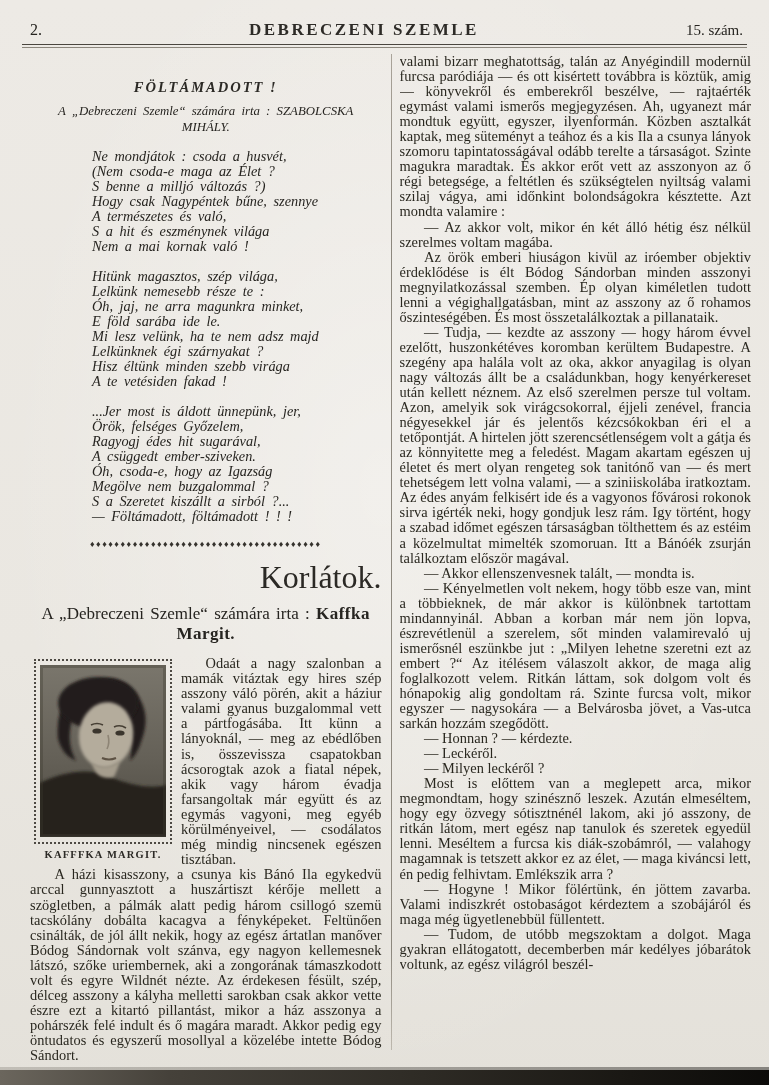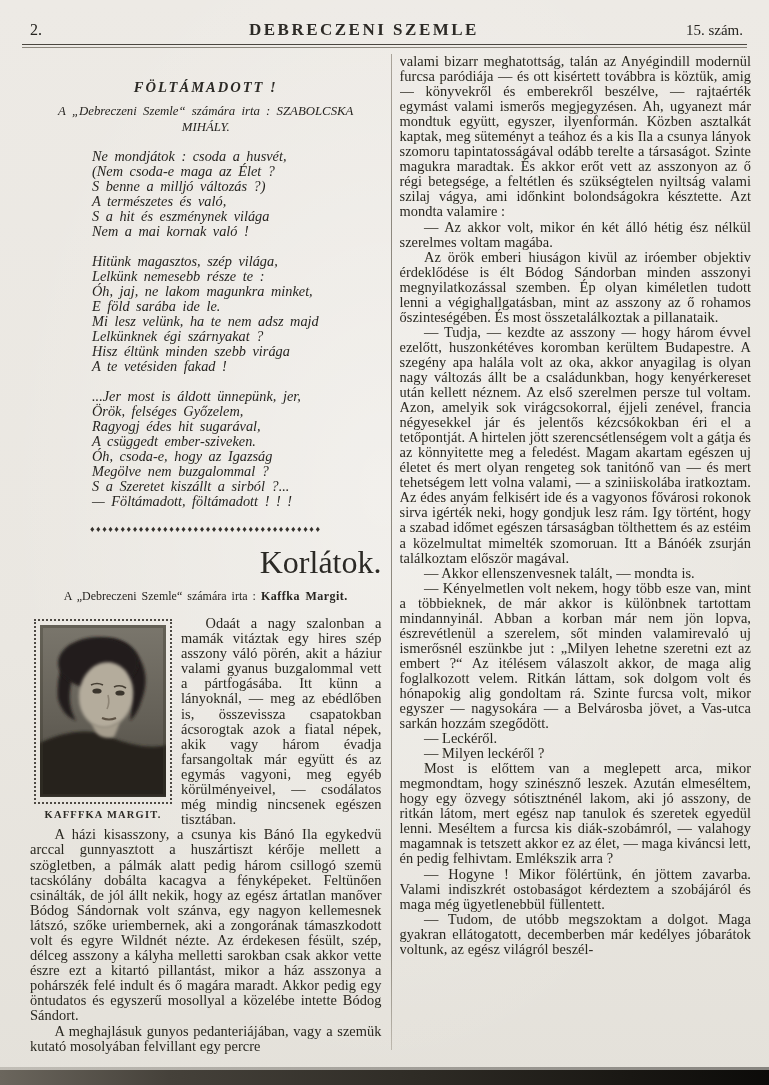--- a/index.html
+++ b/index.html
@@ -44,21 +44,21 @@
   .poem-line{font-size:14.3px;line-height:15px;word-spacing:3px;white-space:nowrap;}
   
   .diamond-divider{
     text-align:center;font-size:9px;letter-spacing:1.5px;color:#35322d;
     margin:6px 0 10px 0;overflow:hidden;white-space:nowrap;
   }
   
   .article-title{
     text-align:right;font-size:32px;color:#2b2925;margin:10px 0 8px 0;font-weight:500;
   }
-  .article-byline{text-align:center;font-size:12px;margin-bottom:12px;word-spacing:2px;}
+  .article-byline{text-align:center;font-size:17px;margin-bottom:12px;word-spacing:2px;}
   .article-byline .author{font-weight:700;letter-spacing:.5px;}
   
   .figure{float:left;width:138px;margin:3px 9px 2px 4px;}
   .photo-frame{border:2px dotted #4d4943;padding:4px 4px 5px 4px;background:transparent;}
   .photo{display:block;width:126px;height:172px;background:#6e6a62;}
   .photo-caption{
     text-align:center;font-size:10.5px;font-weight:700;letter-spacing:1.2px;
     margin-top:5px;color:#2c2a26;
   }
   
@@ -94,29 +94,30 @@
 
     <div class="col col-left">
 
       <div class="poem-title">FÖLTÁMADOTT !</div>
       <div class="poem-byline">A „Debreczeni Szemle“ számára irta : SZABOLCSKA MIHÁLY.</div>
 
       <div class="stanza">
         <div class="poem-line">Ne mondjátok : csoda a husvét,</div>
         <div class="poem-line">(Nem csoda-e maga az Élet ?</div>
         <div class="poem-line">S benne a milljó változás ?)</div>
+        <div class="poem-line">Hogy csak Nagypéntek bűne, szennye</div>
         <div class="poem-line">A természetes és való,</div>
         <div class="poem-line">S a hit és eszménynek világa</div>
         <div class="poem-line">Nem a mai kornak való !</div>
       </div>
 
       <div class="stanza">
         <div class="poem-line">Hitünk magasztos, szép világa,</div>
         <div class="poem-line">Lelkünk nemesebb része te :</div>
-        <div class="poem-line">Óh, jaj, ne lakom magunkra minket,</div>
+        <div class="poem-line">Óh, jaj, ne arra magunkra minket,</div>
         <div class="poem-line">E föld sarába ide le.</div>
         <div class="poem-line">Mi lesz velünk, ha te nem adsz majd</div>
         <div class="poem-line">Lelkünknek égi szárnyakat ?</div>
         <div class="poem-line">Hisz éltünk minden szebb virága</div>
         <div class="poem-line">A te vetésiden fakad !</div>
       </div>
 
       <div class="stanza">
         <div class="poem-line">...Jer most is áldott ünnepünk, jer,</div>
         <div class="poem-line">Örök, felséges Győzelem,</div>
@@ -180,20 +181,21 @@
 
     <div class="v-rule"></div>
 
     <div class="col col-right">
       <p class="para noindent">valami bizarr meghatottság, talán az Anyégindill modernül furcsa paródiája — és ott kisértett továbbra is köztük, amig — könyvekről és emberekről beszélve, — rajtaérték egymást valami ismerős megjegyzésen. Ah, ugyanezt már mondtuk együtt, egyszer, ilyenformán. Közben asztalkát kaptak, meg süteményt a teához és a kis Ila a csunya lányok szomoru tapintatosságával odább terelte a társaságot. Szinte magukra maradtak. És akkor erőt vett az asszonyon az ő régi betegsége, a feltétlen és szükségtelen nyiltság valami szilaj vágya, ami időnkint bolondságokra késztette. Azt mondta valamire :</p>
       <p class="para">— Az akkor volt, mikor én két álló hétig ész nélkül szerelmes voltam magába.</p>
       <p class="para">Az örök emberi hiuságon kivül az iróember objektiv érdeklődése is élt Bódog Sándorban minden asszonyi megnyilatkozással szemben. Ép olyan kiméletlen tudott lenni a végighallgatásban, mint az asszony az ő rohamos őszinteségében. És most összetalálkoztak a pillanataik.</p>
       <p class="para">— Tudja, — kezdte az asszony — hogy három évvel ezelőtt, huszonkétéves koromban kerültem Budapestre. A szegény apa halála volt az oka, akkor anyagilag is olyan nagy változás állt be a családunkban, hogy kenyérkereset után kellett néznem. Az első szerelmen persze tul voltam. Azon, amelyik sok virágcsokorral, éjjeli zenével, francia négyesekkel jár és jelentős kézcsókokban éri el a tetőpontját. A hirtelen jött szerencsétlenségem volt a gátja és az könnyitette meg a feledést. Magam akartam egészen uj életet és mert olyan rengeteg sok tanitónő van — és mert tehetségem lett volna valami, — a sziniiskolába iratkoztam. Az édes anyám felkisért ide és a vagyonos fővárosi rokonok sirva igérték neki, hogy gondjuk lesz rám. Igy történt, hogy a szabad időmet egészen társaságban tölthettem és az estéim a közelmultat mimelték szomoruan. Itt a Bánóék zsurján találkoztam először magával.</p>
       <p class="para">— Akkor ellenszenvesnek talált, — mondta is.</p>
       <p class="para">— Kényelmetlen volt nekem, hogy több esze van, mint a többieknek, de már akkor is különbnek tartottam mindannyinál. Abban a korban már nem jön lopva, észrevétlenül a szerelem, sőt minden valamirevaló uj ismerősnél eszünkbe jut : „Milyen lehetne szeretni ezt az embert ?“ Az itélésem válaszolt akkor, de maga alig foglalkozott velem. Ritkán láttam, sok dolgom volt és hónapokig alig gondoltam rá. Szinte furcsa volt, mikor egyszer — nagysokára — a Belvárosba jövet, a Vas-utca sarkán hozzám szegődött.</p>
+      <p class="para">— Honnan ? — kérdezte.</p>
       <p class="para">— Leckéről.</p>
       <p class="para">— Milyen leckéről ?</p>
       <p class="para">Most is előttem van a meglepett arca, mikor megmondtam, hogy szinésznő leszek. Azután elmeséltem, hogy egy özvegy sótisztnénél lakom, aki jó asszony, de ritkán látom, mert egész nap tanulok és szeretek egyedül lenni. Meséltem a furcsa kis diák-szobámról, — valahogy magamnak is tetszett akkor ez az élet, — maga kiváncsi lett, én pedig felhivtam. Emlékszik arra ?</p>
       <p class="para">— Hogyne ! Mikor fölértünk, én jöttem zavarba. Valami indiszkrét ostobaságot kérdeztem a szobájáról és maga még ügyetlenebbül füllentett.</p>
       <p class="para">— Tudom, de utóbb megszoktam a dolgot. Maga gyakran ellátogatott, decemberben már kedélyes jóbarátok voltunk, az egész világról beszél-</p>
     </div>
 
   </div>
 
   <div class="scan-bar"></div>

